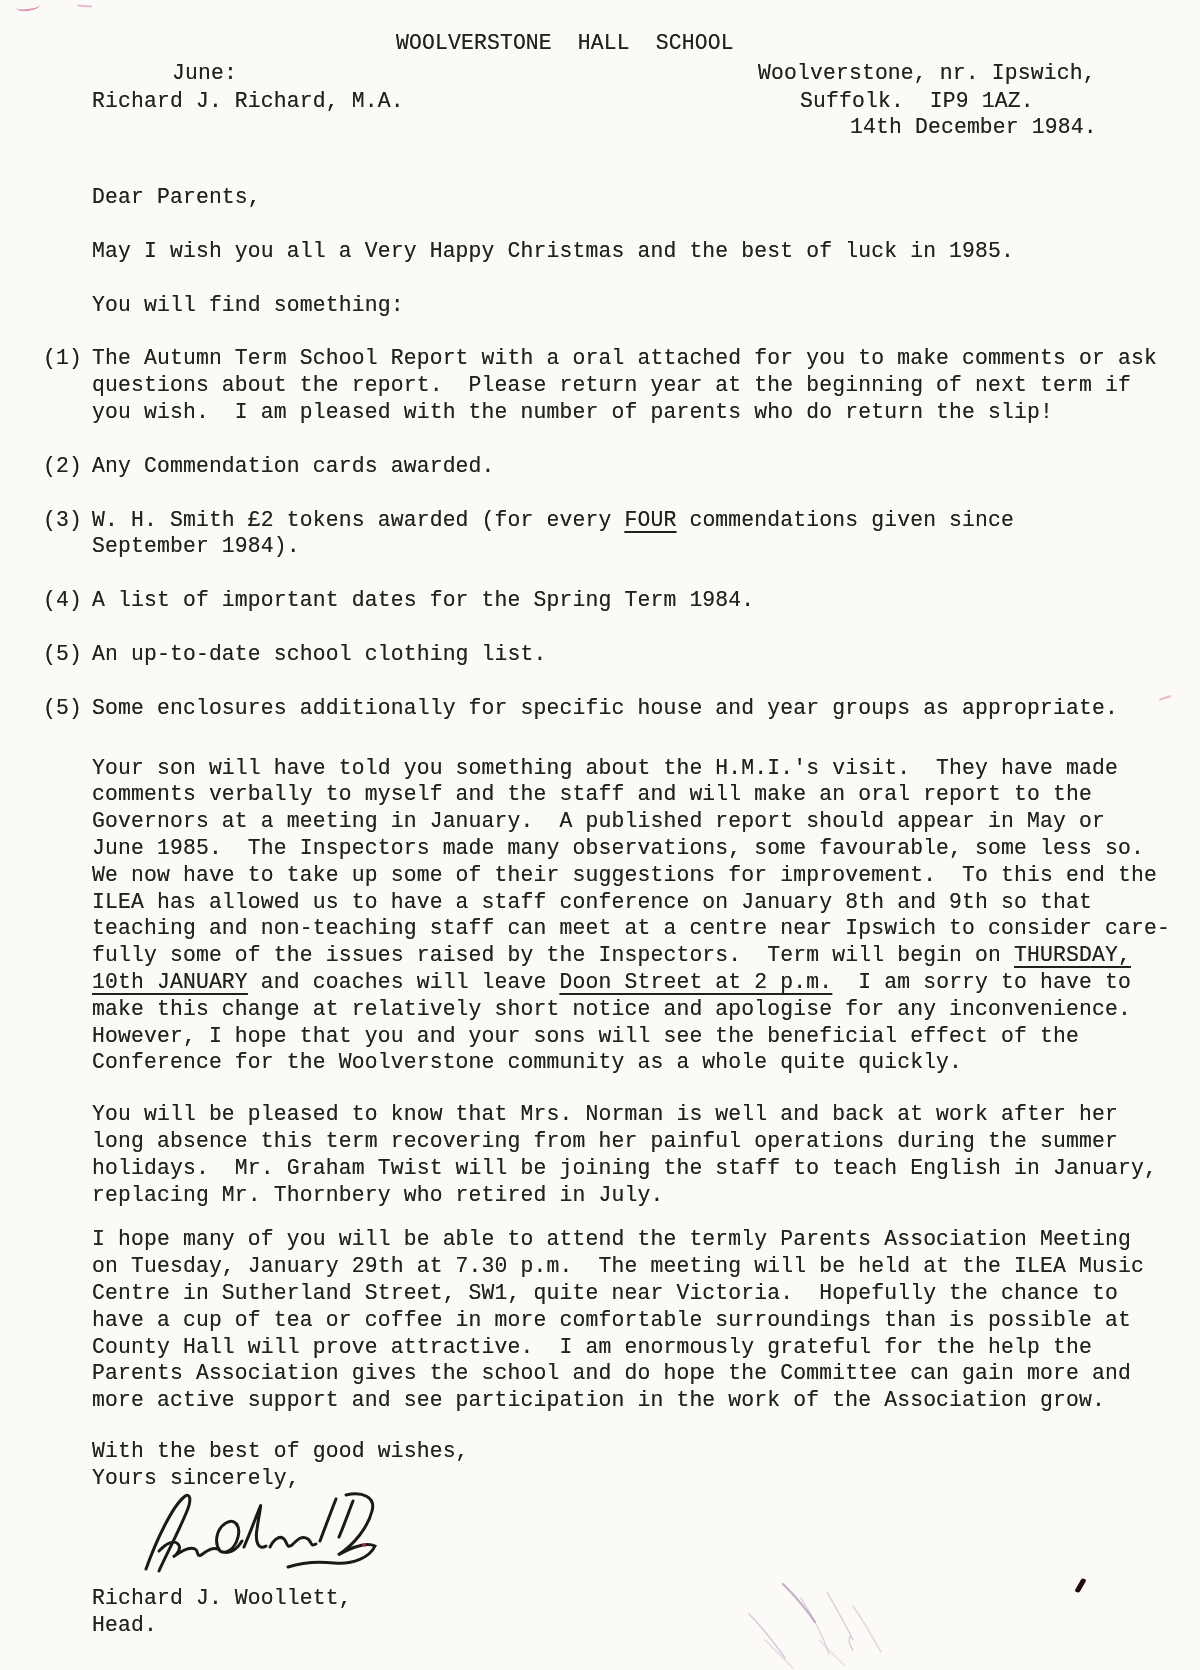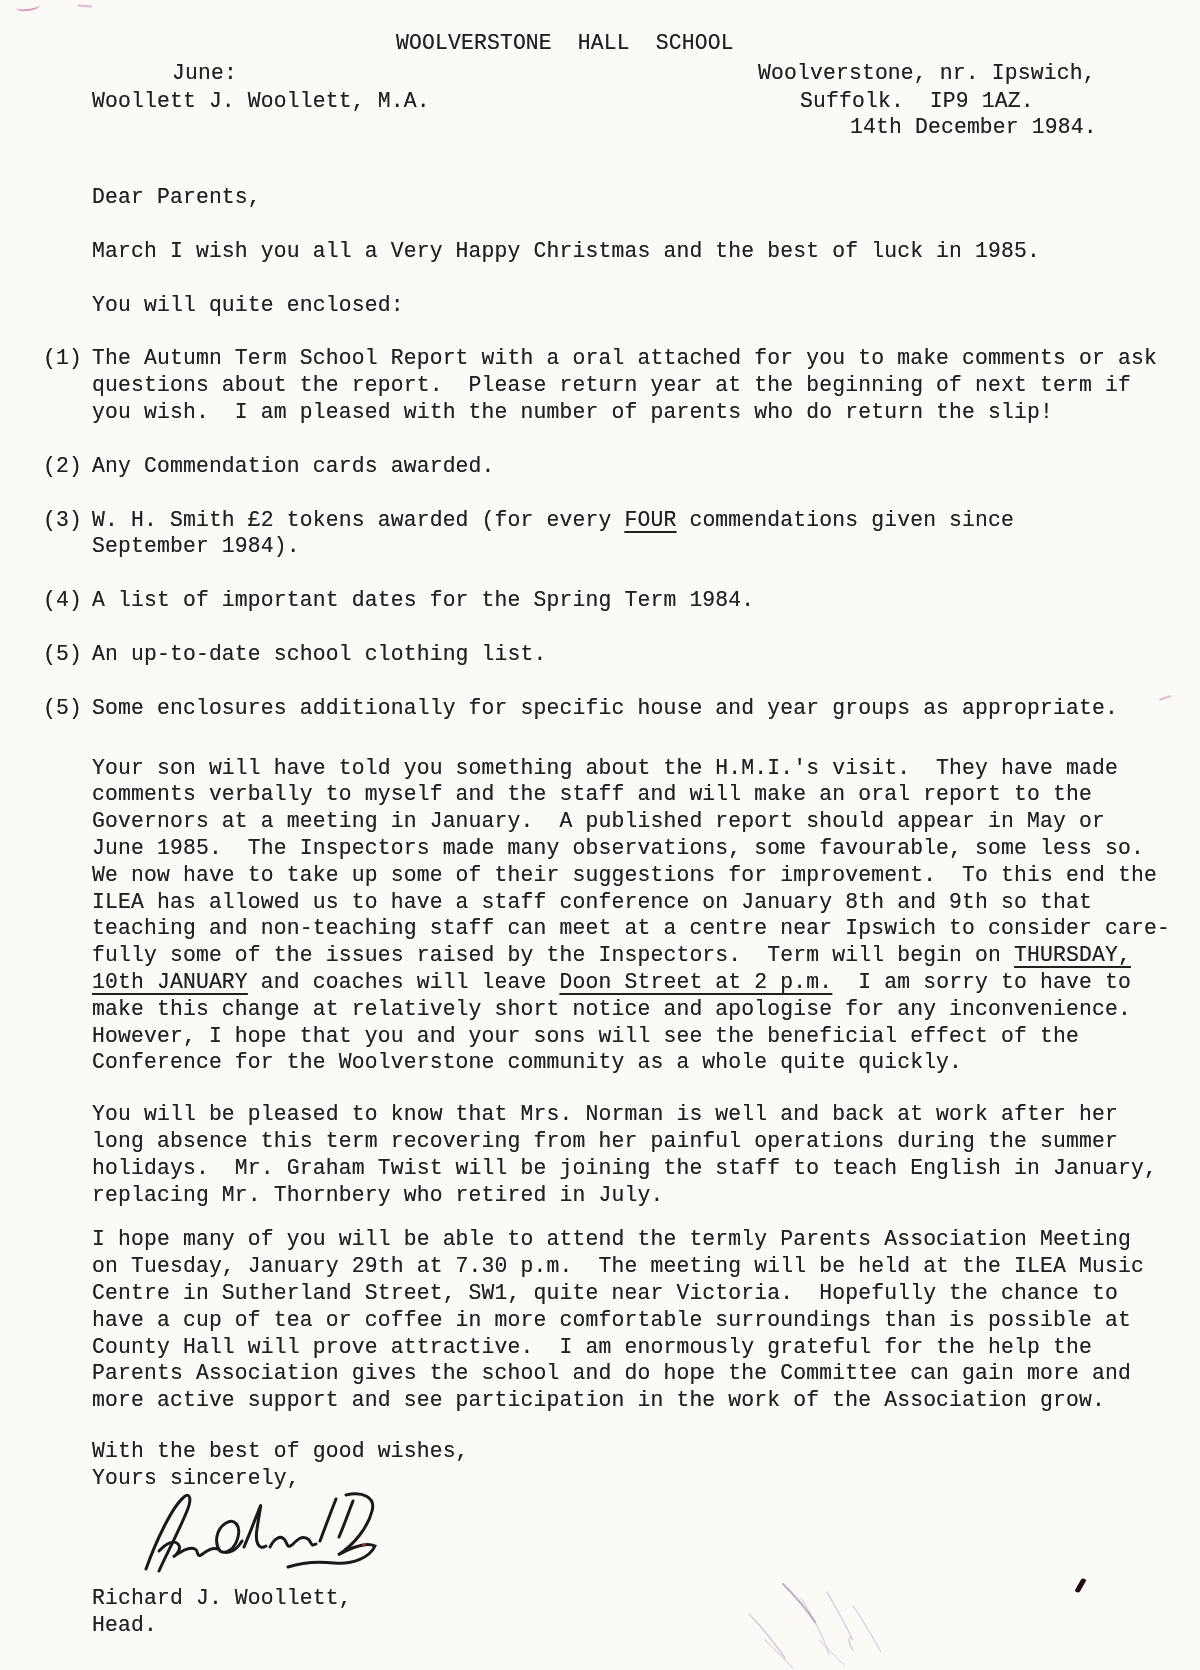--- a/index.html
+++ b/index.html
@@ -55,32 +55,32 @@
     background:#23080f; transform:rotate(18deg) skewX(-12deg); border-radius:2px; }
   .scribbles { left:735px; top:1562px; }
 </style>
 </head>
 <body>
 
 <div class="page">
 
   <div class="abs t title">WOOLVERSTONE  HALL  SCHOOL</div>
   <div class="abs t head-label">June:</div>
-  <div class="abs t head-name">Woollett J. Woollett, M.A.</div>
+  <div class="abs t head-name">Richard J. Richard, M.A.</div>
   <div class="abs t addr1">Woolverstone, nr. Ipswich,</div>
   <div class="abs t addr2">Suffolk.  IP9 1AZ.</div>
   <div class="abs t date">14th December 1984.</div>
 
   <div class="body">
 
     <div class="t salutation">Dear Parents,</div>
 
-    <div class="t p-greeting">March I wish you all a Very Happy Christmas and the best of luck in 1985.</div>
+    <div class="t p-greeting">May I wish you all a Very Happy Christmas and the best of luck in 1985.</div>
 
-    <div class="t p-enclosed">You will quite enclosed:</div>
+    <div class="t p-enclosed">You will find something:</div>
 
     <div class="enclosure">
       <span class="t num">(1)</span>
       <div class="t"><span>The Autumn Term School Report with a oral attached for you to make comments or ask</span><br><span>questions about the report.  Please return year at the beginning of next term if</span><br><span>you wish.  I am pleased with the number of parents who do return the slip!</span></div>
     </div>
     <div class="enclosure">
       <span class="t num">(2)</span>
       <div class="t"><span>Any Commendation cards awarded.</span></div>
     </div>
     <div class="enclosure">

